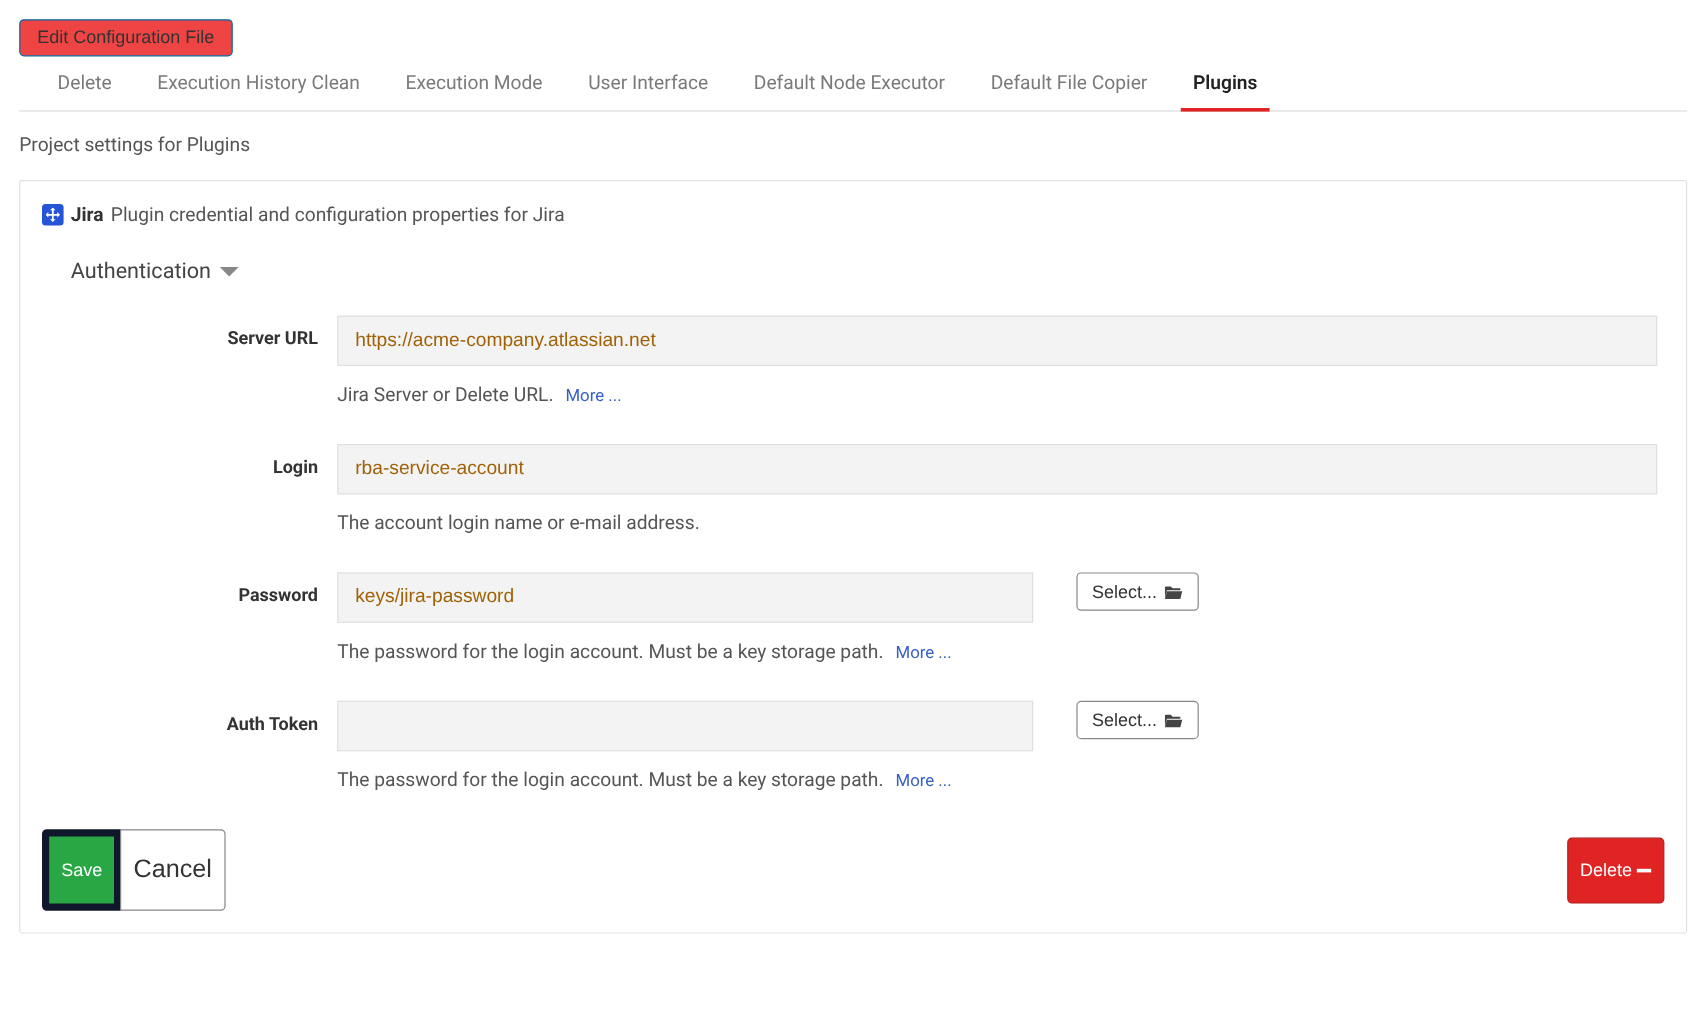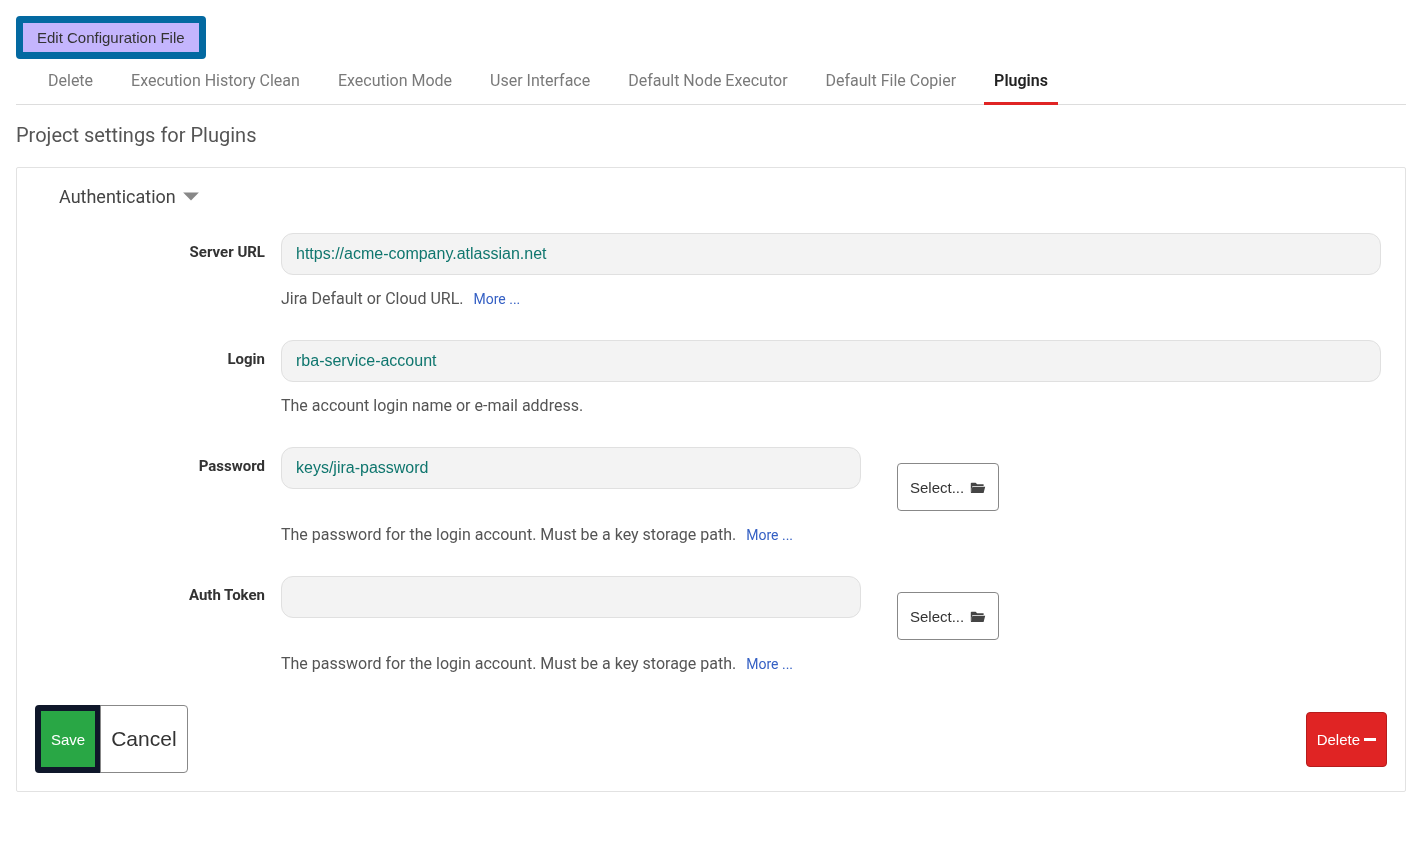--- a/index.html
+++ b/index.html
@@ -16,22 +16,22 @@
     justify-content: space-between;
     align-items: flex-start;
   }
   .page-title {
     font-size: 32px;
     font-weight: 700;
     color: #404040;
     margin: 0 0 20px 0;
   }
   .edit-btn {
-    border: 7px solid #0369a1;
-    background: #c4b5fd;
+    border: 1px solid #0369a1;
+    background: #ef4444;
     padding: 6px 14px;
     border-radius: 4px;
     font-size: 15px;
     color: #333;
     cursor: pointer;
   }
   .tabs {
     display: flex;
     gap: 38px;
     border-bottom: 1px solid #ddd;
@@ -54,21 +54,21 @@
     position: absolute;
     left: -10px;
     right: -10px;
     bottom: -1px;
     height: 3px;
     background: #e02424;
   }
   .settings-desc {
     color: #555;
     margin-bottom: 20px;
-    font-size: 20px;
+    font-size: 16px;
   }
   .panel {
     border: 1px solid #e2e2e2;
     border-radius: 2px;
     padding: 18px;
   }
   .plugin-header {
     display: flex;
     align-items: center;
     gap: 6px;
@@ -128,24 +128,24 @@
   }
   .form-body-inline {
     display: flex;
     gap: 36px;
     align-items: flex-start;
   }
   .text-input {
     width: 100%;
     background: #f3f3f3;
     border: 1px solid #e0e0e0;
-    border-radius: 12px;
+    border-radius: 0;
     padding: 11px 14px;
     font-size: 16px;
-    color: #0f766e;
+    color: #a16207;
   }
   .text-input.narrow {
     width: 580px;
   }
   .help-text {
     margin-top: 14px;
     color: #555;
     font-size: 16px;
   }
   .more-link {
@@ -158,22 +158,22 @@
     border: 1px solid #888;
     background: #fff;
     border-radius: 4px;
     padding: 5px 12px;
     font-size: 15px;
     display: inline-flex;
     align-items: center;
     gap: 6px;
     cursor: pointer;
     color: #333;
-    height: 48px;
-    margin-top: 16px;
+    height: 32px;
+    margin-top: 0;
   }
   .folder-icon {
     width: 16px;
     height: 13px;
     color: #444;
   }
   .footer-row {
     display: flex;
     justify-content: space-between;
     align-items: center;
@@ -235,34 +235,43 @@
   <div class="tab">User Interface</div>
   <div class="tab">Default Node Executor</div>
   <div class="tab">Default File Copier</div>
   <div class="tab active">Plugins</div>
 </div>
 
 <div class="settings-desc">Project settings for Plugins</div>
 
 <div class="panel">
 
+  <div class="plugin-header">
+    <span class="jira-icon">
+      <svg viewBox="0 0 16 16" width="12" height="12" fill="white">
+          <path d="M8 0l3 3H9v4h4V5l3 3-3 3V9H9v4h2l-3 3-3-3h2V9H3v2L0 8l3-3v2h4V3H5l3-3z"></path>
+        </svg>
+    </span>
+    <span class="plugin-name">Jira</span>
+    <span class="plugin-desc">Plugin credential and configuration properties for Jira</span>
+  </div>
 
   <div class="section-header">
     <span>Authentication</span>
     <svg class="chevron-down" viewBox="0 0 16 16" fill="currentColor">
         <path d="M1 4l7 7 7-7H1z"></path>
       </svg>
   </div>
 
   <div class="form-row">
     <div class="form-label">Server URL</div>
     <div class="form-body">
       <input type="text" class="text-input" value="https://acme-company.atlassian.net" style="">
       <div class="help-text">
-        <span>Jira Default or Cloud URL.</span>
+        <span>Jira Server or Delete URL.</span>
         <span class="more-link">More ...</span>
       </div>
     </div>
   </div>
 
   <div class="form-row">
     <div class="form-label">Login</div>
     <div class="form-body">
       <input type="text" class="text-input" value="rba-service-account" style="">
       <div class="help-text">The account login name or e-mail address.</div>

